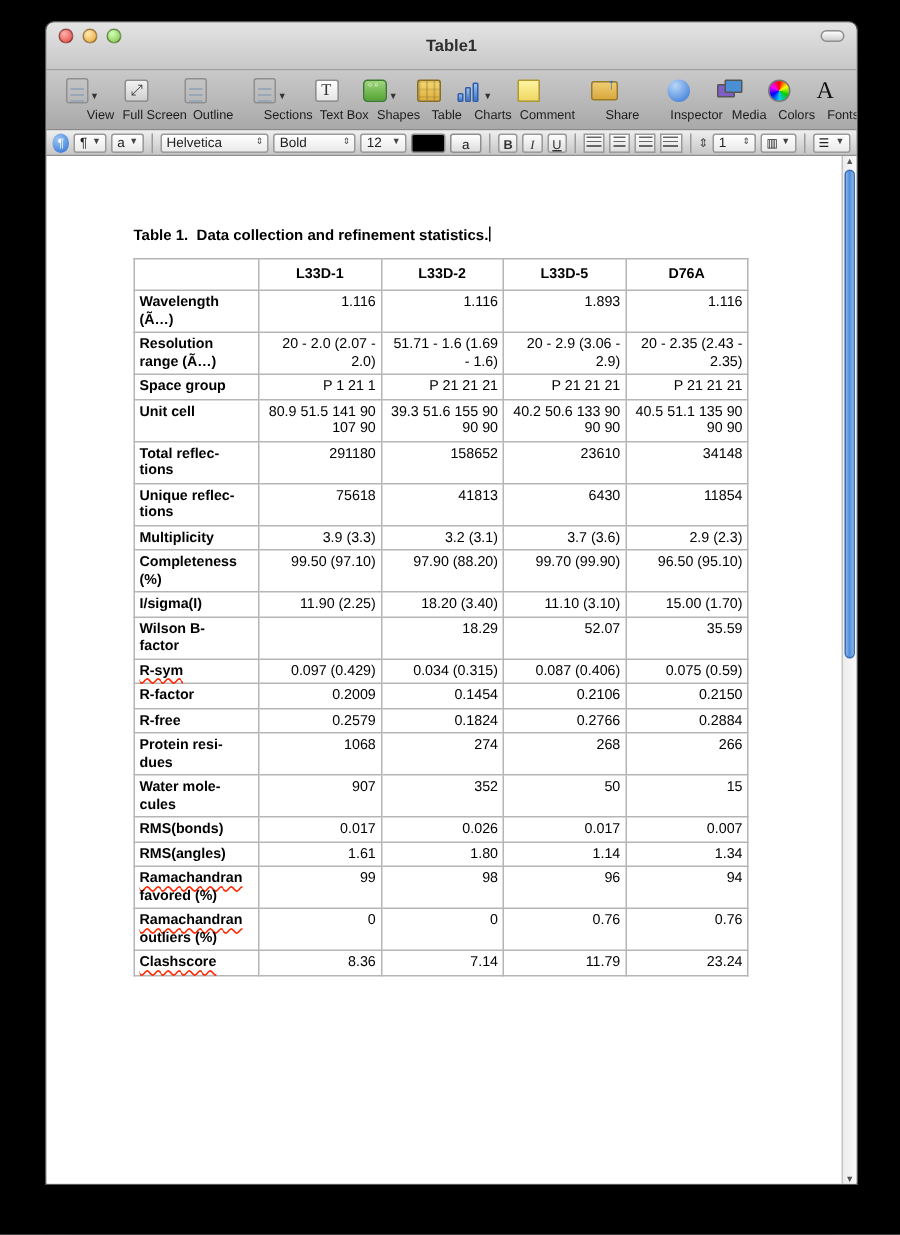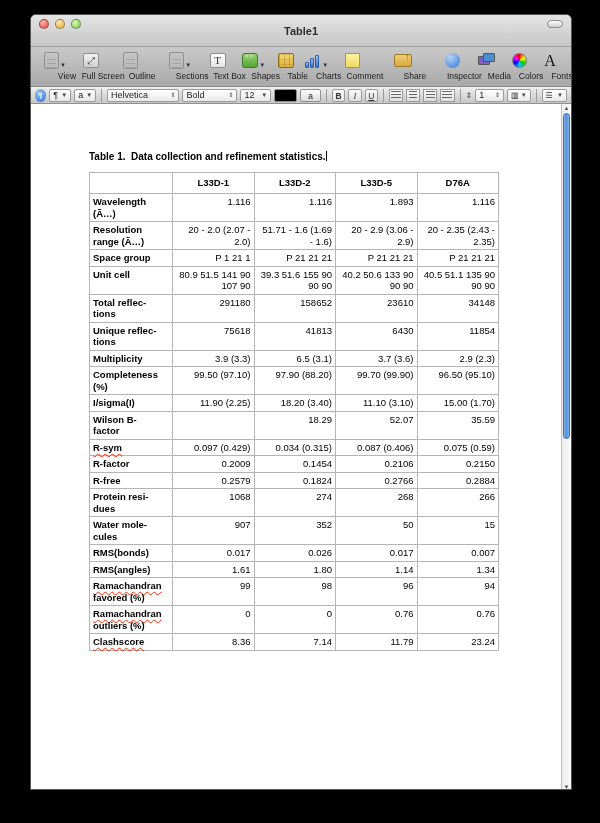--- a/index.html
+++ b/index.html
@@ -374,21 +374,21 @@
               <th>Unique reflec-
 tions</th>
               <td>75618</td>
               <td>41813</td>
               <td>6430</td>
               <td>11854</td>
             </tr>
             <tr>
               <th>Multiplicity</th>
               <td>3.9 (3.3)</td>
-              <td>6.5 (3.1)</td>
+              <td>3.2 (3.1)</td>
               <td>3.7 (3.6)</td>
               <td>2.9 (2.3)</td>
             </tr>
             <tr>
               <th>Completeness
 (%)</th>
               <td>99.50 (97.10)</td>
               <td>97.90 (88.20)</td>
               <td>99.70 (99.90)</td>
               <td>96.50 (95.10)</td>

